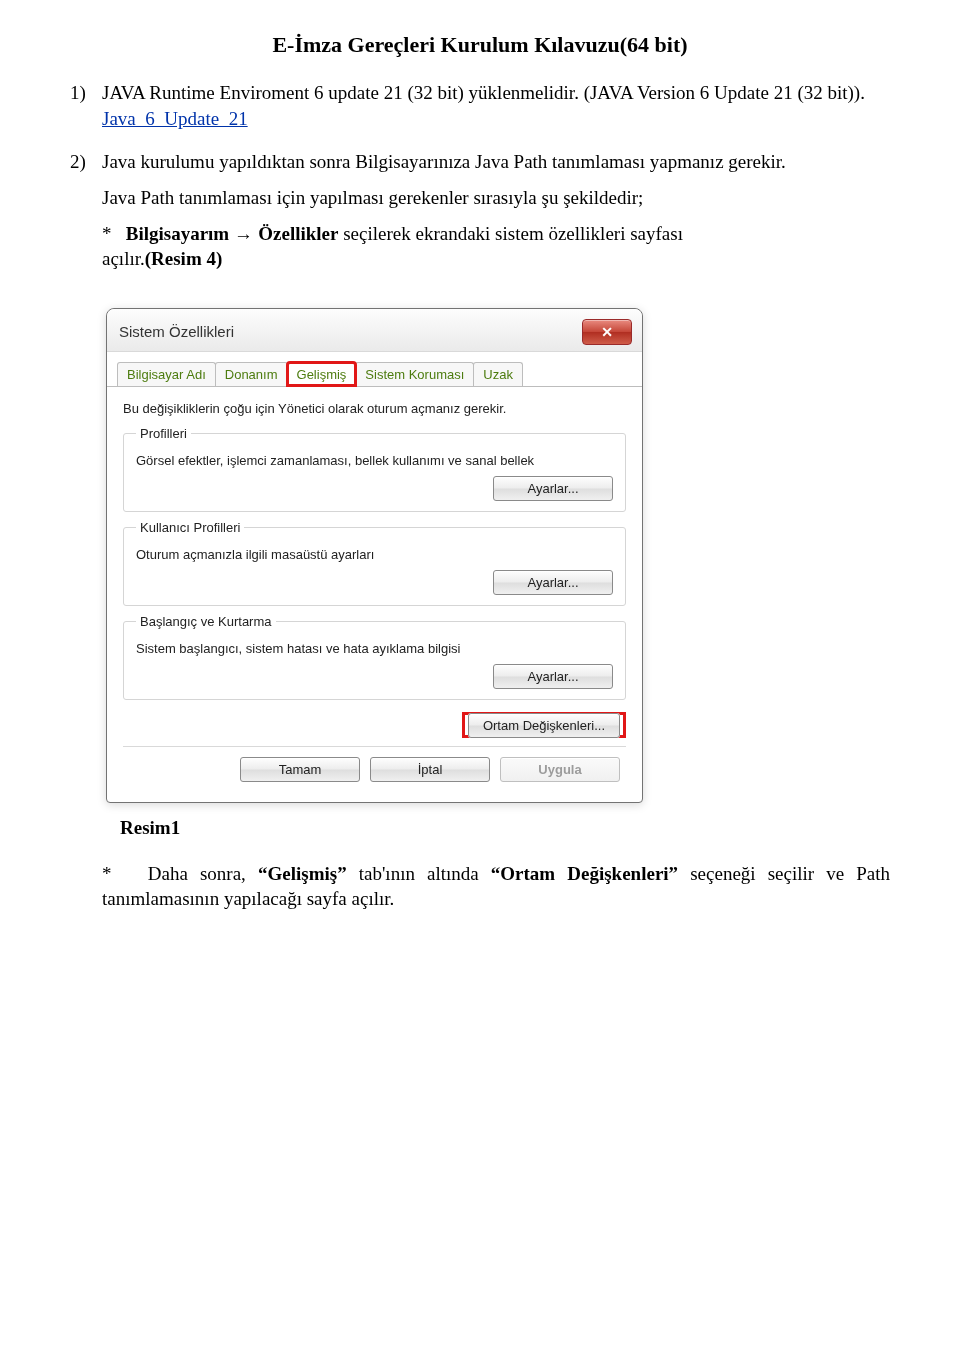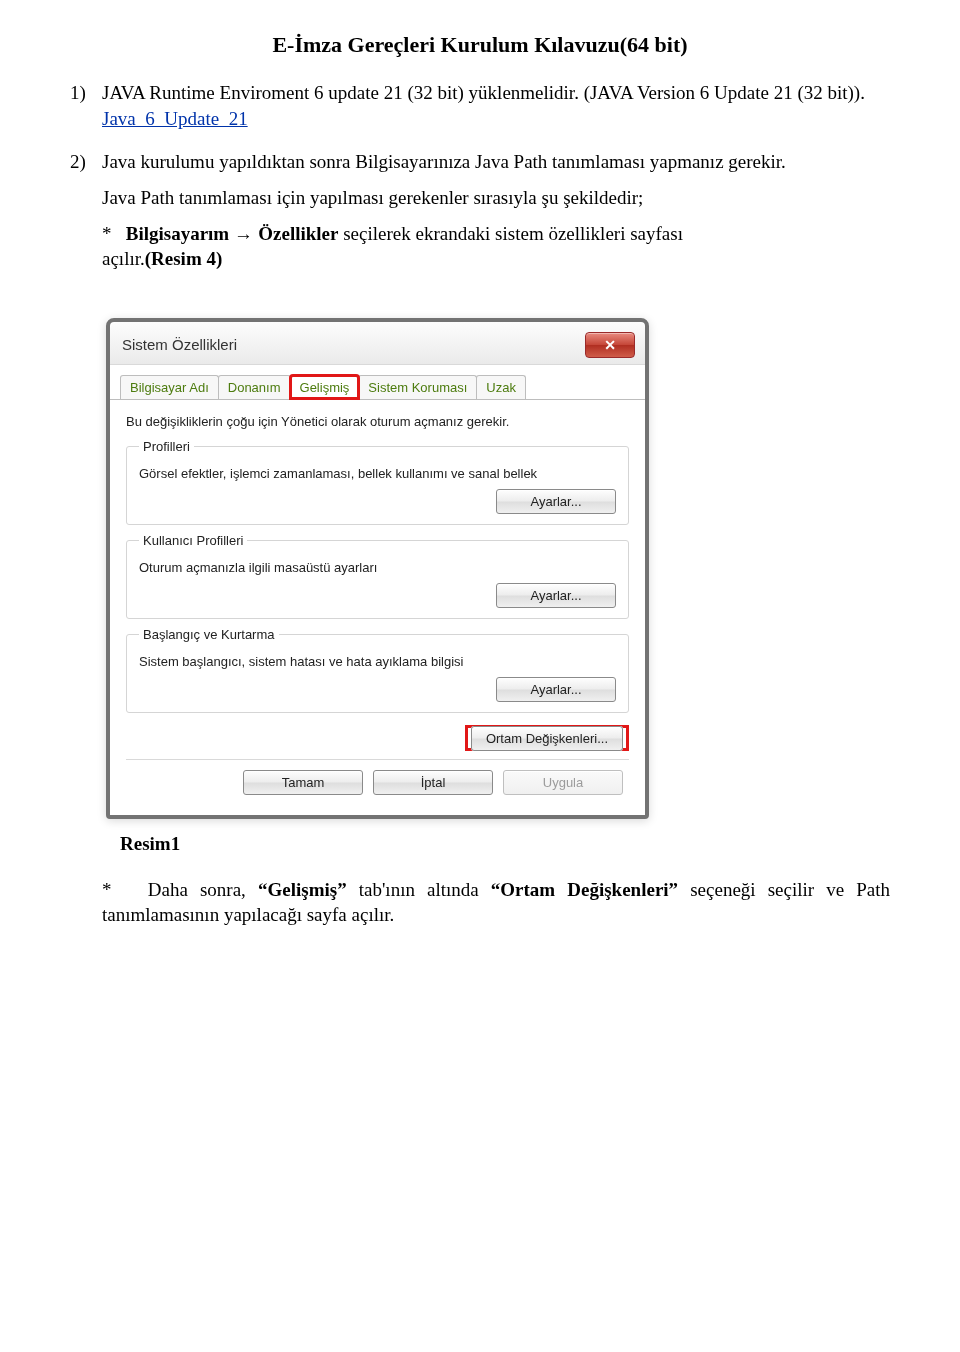--- a/index.html
+++ b/index.html
@@ -46,25 +46,25 @@
     padding-left: 32px;
   }
   .para {
     margin: 10px 0;
   }
   .bold { font-weight: bold; }
   .arrow { font-family: Arial, sans-serif; }
   
   .dialog {
     width: 535px;
-    margin: 46px 0 14px 36px;
+    margin: 36px 0 14px 36px;
     font-family: "Segoe UI", Tahoma, Arial, sans-serif;
     font-size: 14px;
     color: #111;
-    border: 4px solid #737373;
+    border: 1px solid #737373;
     border-radius: 8px 8px 4px 4px;
     background: #fff;
     box-shadow: 0 2px 10px rgba(0,0,0,.15);
     position: relative;
   }
   .titlebar {
     display: flex;
     justify-content: space-between;
     align-items: center;
     padding: 10px 10px 6px 12px;
@@ -154,20 +154,21 @@
     background: linear-gradient(#fefefe, #ededed 48%, #dedede 52%, #f0f0f0);
     font-size: 13px;
     color: #222;
     box-shadow: inset 0 1px 0 #fff;
     text-align: center;
   }
   .win-btn.disabled {
     color: #9c9c9c;
     border-color: #bfbfbf;
     background: linear-gradient(#fafafa,#f0f0f0);
+    font-weight: bold;
   }
   .env-row {
     display: flex;
     justify-content: flex-end;
     padding: 4px 0 0 0;
   }
   .hl-box {
     border: 3px solid #e11717;
     padding: 2px 3px;
     display: inline-block;

